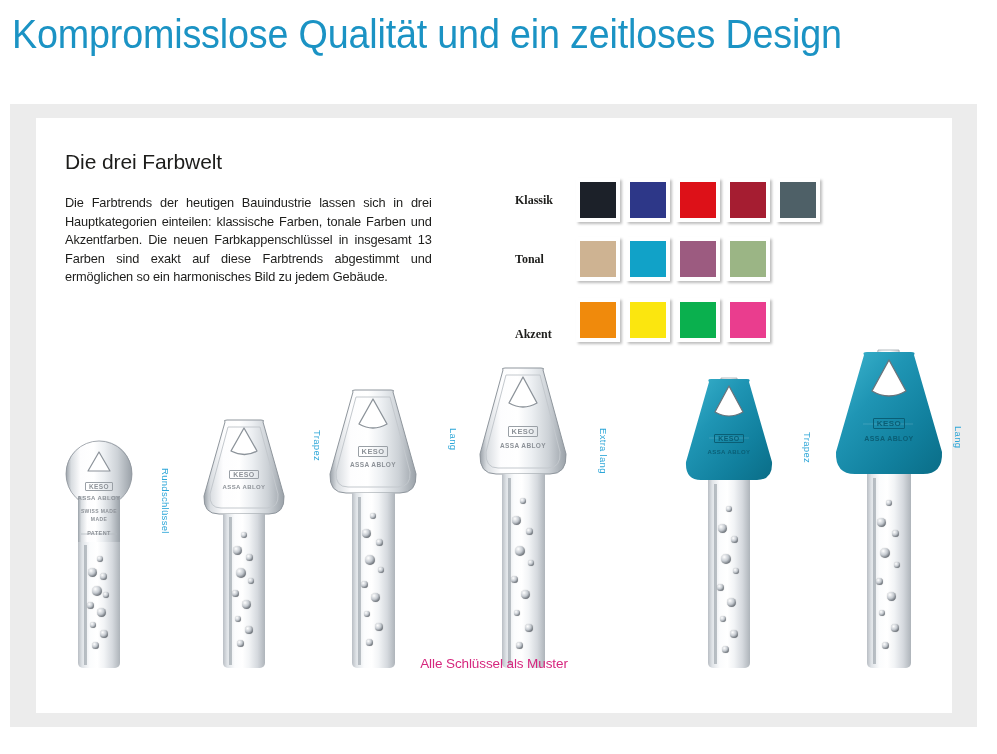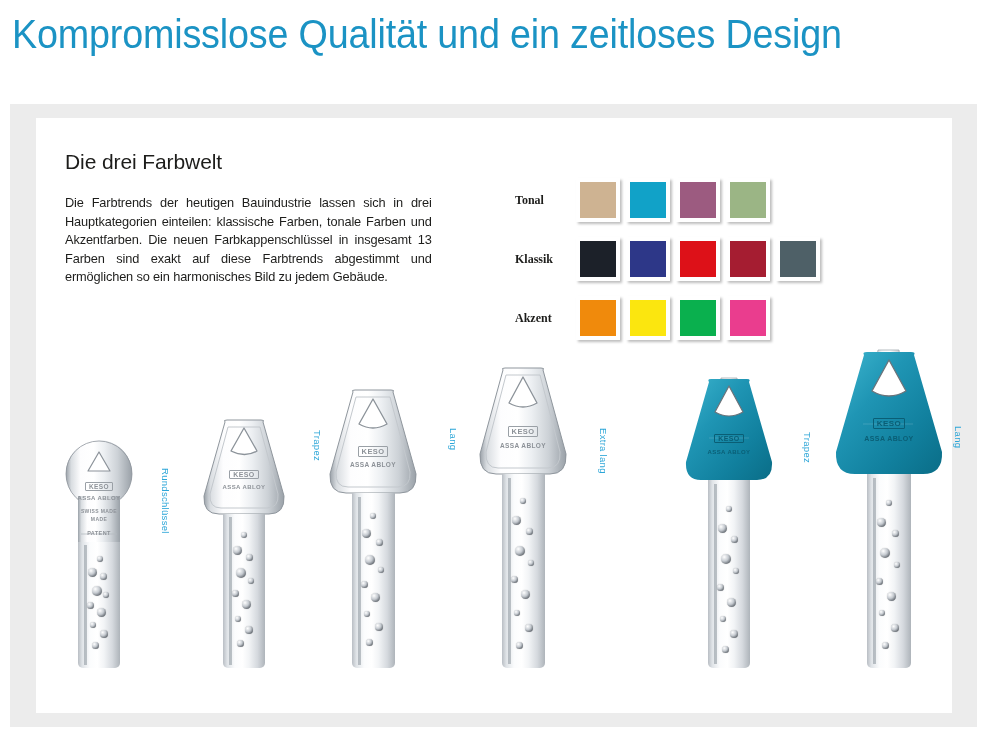--- a/index.html
+++ b/index.html
@@ -33,21 +33,21 @@
   .body-copy{
     position:absolute;left:29px;top:76px;width:378px;
     font-size:13.2px;line-height:18.6px;color:#1d1d1b;
     text-align:justify;letter-spacing:-0.15px;
     transform:scaleX(0.97);transform-origin:left top;
   }
 
   
   .swatch-grid{position:absolute;left:474px;top:58px;}
   .swatch-row{display:flex;align-items:center;height:48px;margin-bottom:11px;}
-  .swatch-row:last-child{margin-bottom:8px;}
+  .swatch-row:last-child{margin-bottom:8px;align-items:flex-end;}
   .swatch-row-label{
     width:61px;text-align:left;padding-left:5px;
     font-family:"Liberation Serif",serif;
     font-size:12px;font-weight:700;color:#1d1d1b;
   }
   .swatch{
     width:36px;height:36px;margin-right:6px;
     border:4px solid #ffffff;
     box-sizing:content-box;
     box-shadow:1.5px 2px 2.5px rgba(0,0,0,0.26);
@@ -103,34 +103,34 @@
 
 <div class="outer-frame">
   <div class="inner-panel">
 
     <div class="section-heading">Die drei Farbwelt</div>
     <div class="body-copy">Die Farbtrends der heutigen Bauindustrie lassen sich in drei Hauptkategorien einteilen: klassische Farben, tonale Farben und Akzentfarben. Die neuen Farbkappenschlüssel in insgesamt 13 Farben sind exakt auf diese Farbtrends abgestimmt und ermöglichen so ein harmonisches Bild zu jedem Gebäude.</div>
 
     <div class="swatch-grid">
 
       <div class="swatch-row">
-        <div class="swatch-row-label">Tonal</div>
-        <div class="swatch" style="background:#ceb392"></div>
-        <div class="swatch" style="background:#11a2c8"></div>
-        <div class="swatch" style="background:#9c5b80"></div>
-        <div class="swatch" style="background:#9bb585"></div>
-      </div>
-
-      <div class="swatch-row">
         <div class="swatch-row-label">Klassik</div>
         <div class="swatch" style="background:#1c2129"></div>
         <div class="swatch" style="background:#2d3788"></div>
         <div class="swatch" style="background:#dd1118"></div>
         <div class="swatch" style="background:#a51d31"></div>
         <div class="swatch" style="background:#4e6067"></div>
+      </div>
+
+      <div class="swatch-row">
+        <div class="swatch-row-label">Tonal</div>
+        <div class="swatch" style="background:#ceb392"></div>
+        <div class="swatch" style="background:#11a2c8"></div>
+        <div class="swatch" style="background:#9c5b80"></div>
+        <div class="swatch" style="background:#9bb585"></div>
       </div>
 
       <div class="swatch-row">
         <div class="swatch-row-label">Akzent</div>
         <div class="swatch" style="background:#f08a0c"></div>
         <div class="swatch" style="background:#fbe60f"></div>
         <div class="swatch" style="background:#0ab04e"></div>
         <div class="swatch" style="background:#ea3d8e"></div>
       </div>
 
@@ -366,17 +366,18 @@
           <div class="dimple" style="left:27px;top:88px;width:6px;height:6px;"></div>
           <div class="dimple" style="left:9px;top:104px;width:7px;height:7px;"></div>
           <div class="dimple" style="left:20px;top:118px;width:9px;height:9px;"></div>
           <div class="dimple" style="left:12px;top:136px;width:6px;height:6px;"></div>
           <div class="dimple" style="left:24px;top:150px;width:8px;height:8px;"></div>
           <div class="dimple" style="left:15px;top:168px;width:7px;height:7px;"></div>
         </div>
         <div class="key-label" style="left:122px;top:78px;">Lang</div>
       </div>
 
+      <div class="caption-muster">Alle Schlüssel als Muster</div>
 
     </div>
 
   </div>
 </div>
 
 </body></html>

